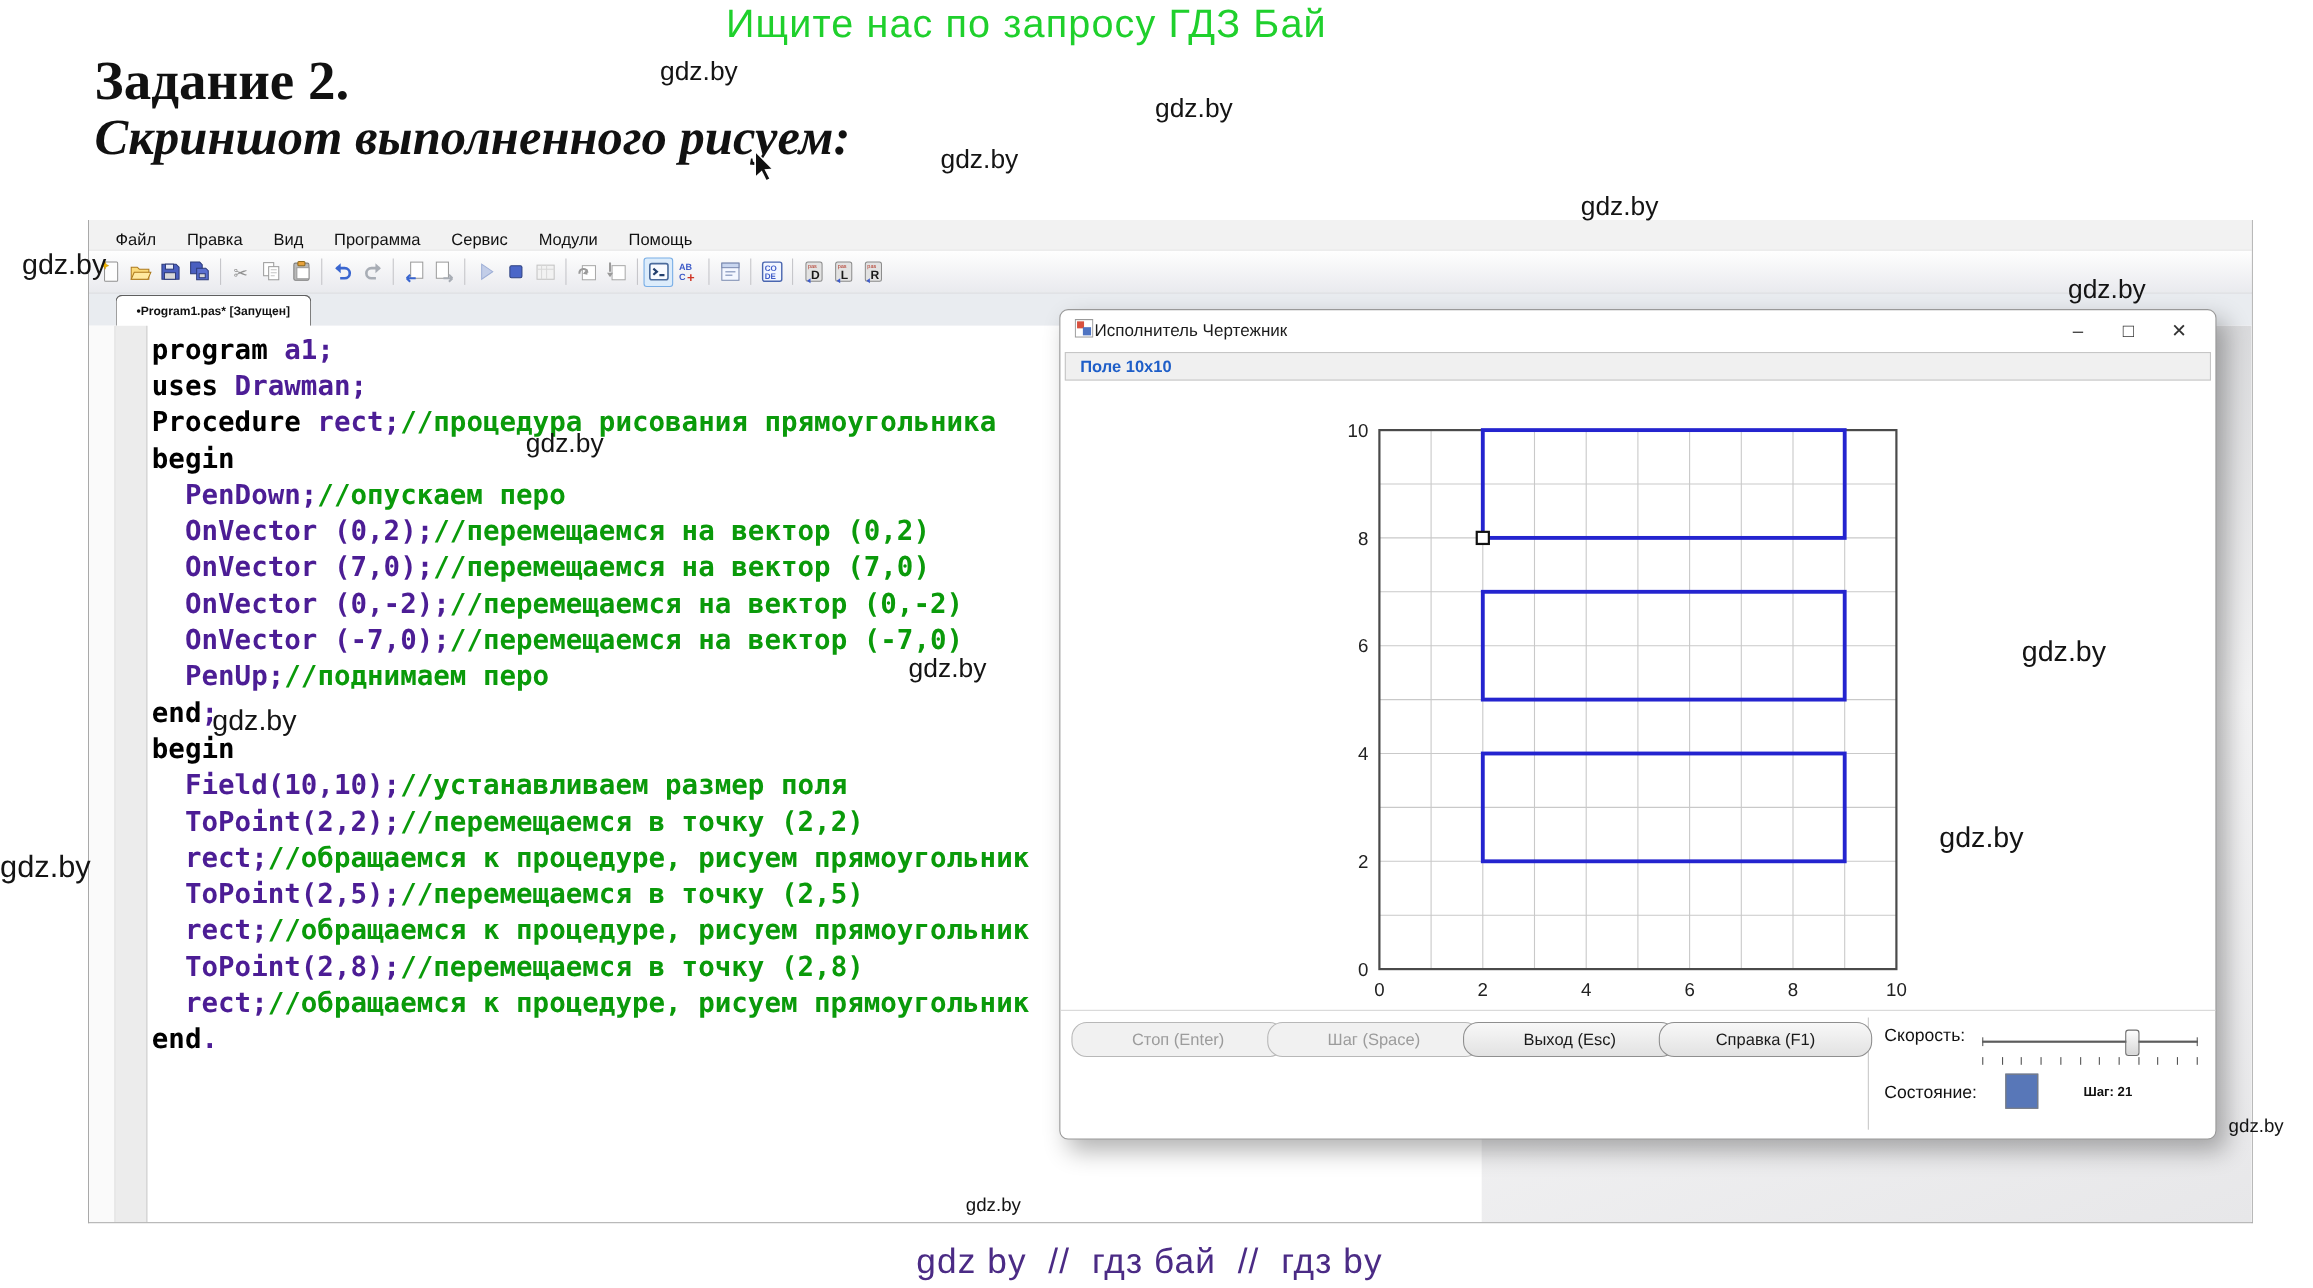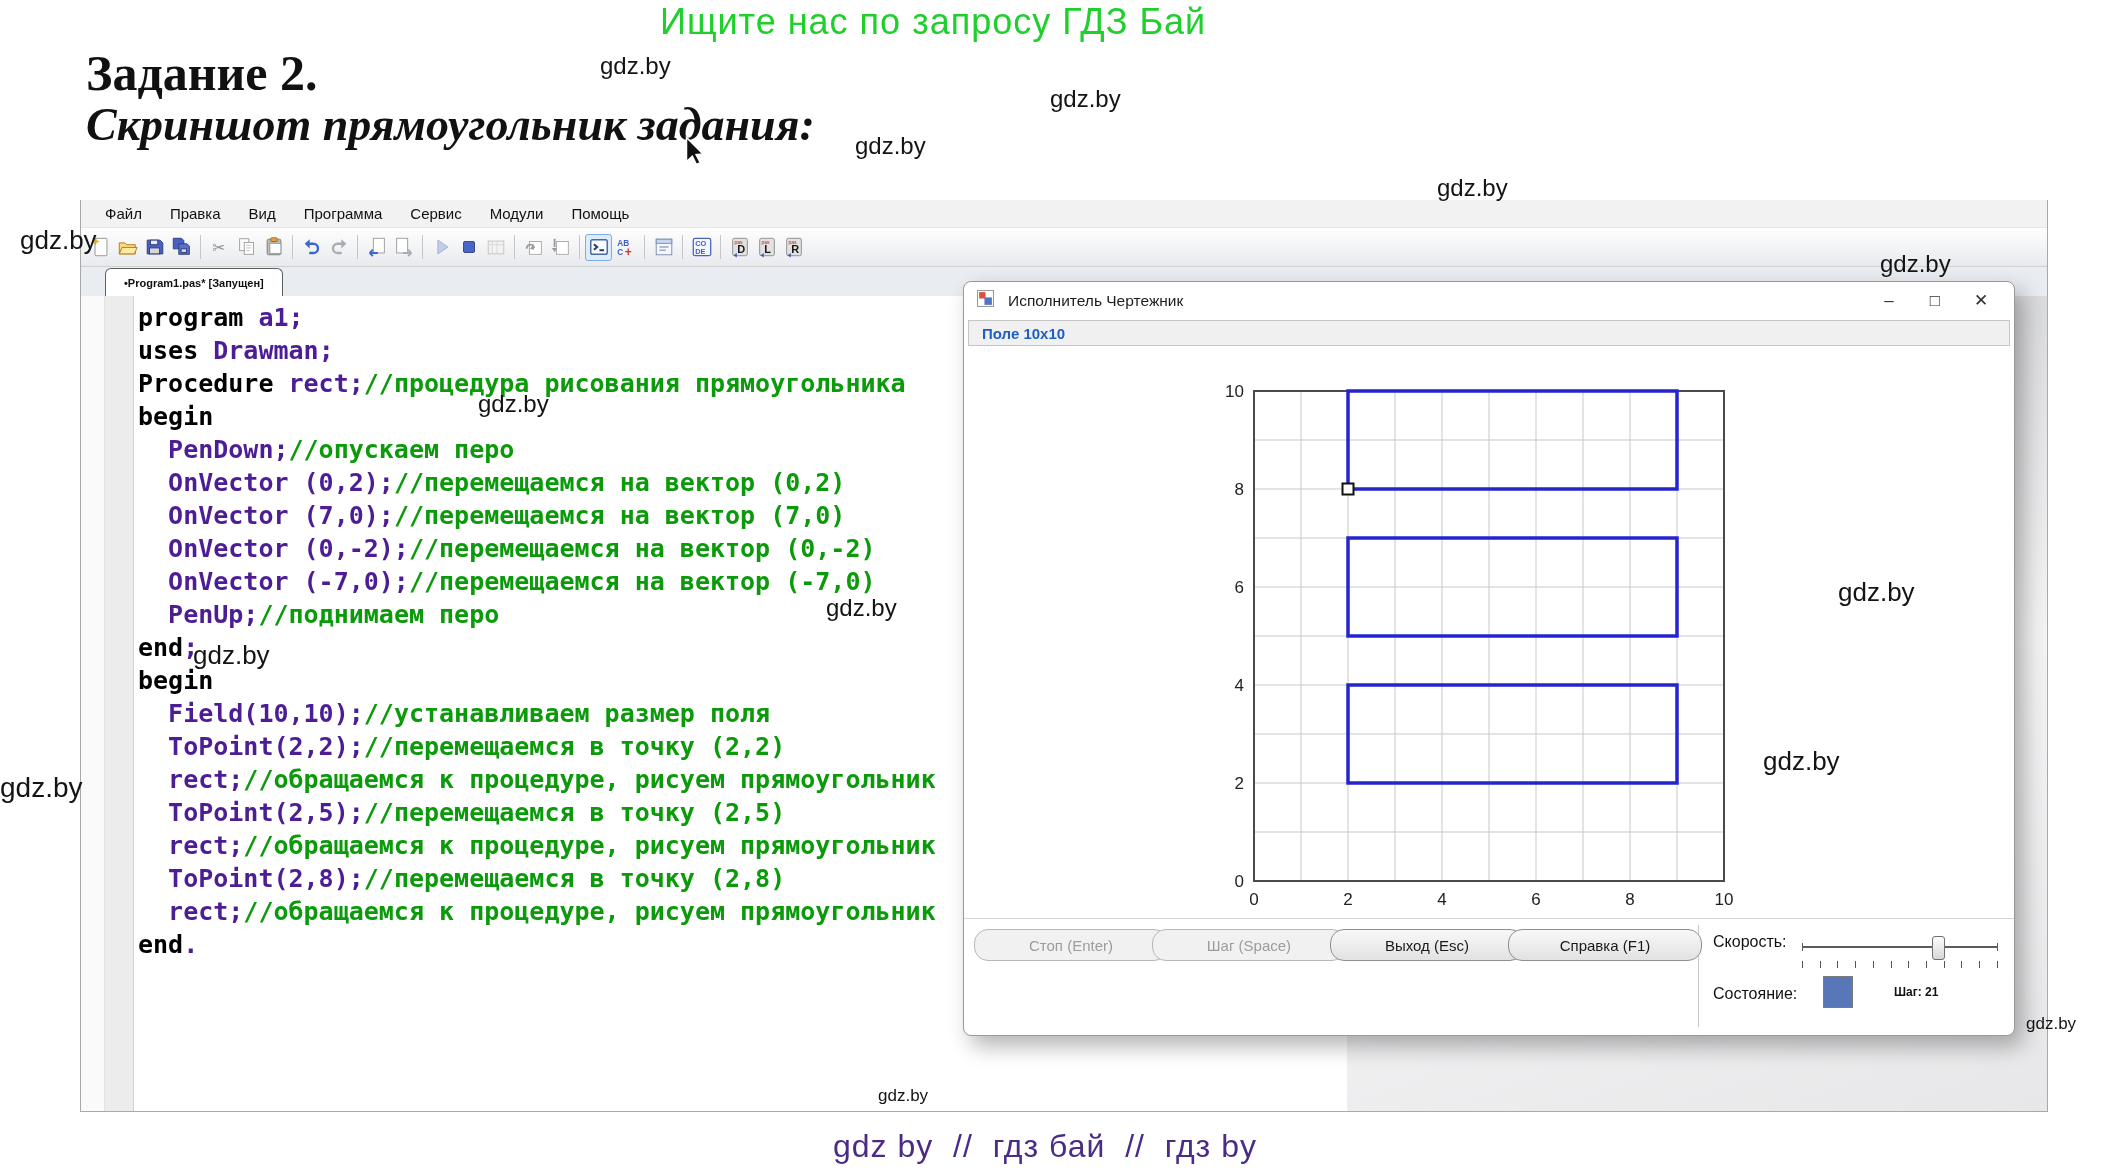--- a/index.html
+++ b/index.html
@@ -8,21 +8,21 @@
   
   .banner{position:absolute;left:660px;top:1px;font-size:36px;font-weight:500;letter-spacing:1px;}
   .h1{position:absolute;left:86px;top:44px;font-family:"Liberation Serif",serif;font-weight:bold;font-size:50px;}
   .h2{position:absolute;left:86px;top:98px;font-family:"Liberation Serif",serif;font-weight:bold;font-style:italic;font-size:46px;}
   .footer{position:absolute;left:790px;top:1128px;font-size:32px;font-weight:500;letter-spacing:1px;white-space:pre;margin-left:43px;}
   .wm{position:absolute;color:#141414;white-space:nowrap;z-index:60;}
   .cursor{position:absolute;left:685px;top:136px;z-index:70;}
   
   .ide{position:absolute;left:80px;top:200px;width:1968px;height:912px;background:#fff;
        border:1px solid #a9a9a9;border-top:none;box-sizing:border-box;z-index:1;}
-  .menubar{height:27px;background:#f2f2f2;border-bottom:1px solid #e4e4e4;display:flex;align-items:center;
+  .menubar{height:27px;background:#f2f2f2;border-bottom:1px solid #e4e4e4;display:flex;align-items:flex-end;
            padding-left:10px;font-size:15px;}
   .menu-item{padding:0 14px;cursor:default;}
   .toolbar{height:38px;background:linear-gradient(#fefefe,#e9eaee);border-bottom:1px solid #d0d1d5;
            display:flex;align-items:center;padding-left:6px;}
   .tbicon{width:27px;height:27px;display:flex;align-items:center;justify-content:center;border-radius:3px;box-sizing:border-box;}
   .tbicon.selected{border:1px solid #79aee6;background:#dcecfb;}
   .tbsep{width:1px;height:24px;background:#c6c6ca;margin:0 5px;}
   .tabbar{height:30px;background:#e9ecf0;border-bottom:1px solid #bcbfc4;position:relative;}
   .tab{position:absolute;left:24px;bottom:-1px;height:30px;background:#fff;border:1px solid #5f5f5f;border-bottom:1px solid #fff;
        border-radius:6px 6px 0 0;display:flex;align-items:center;padding:0 18px;font-size:11px;font-weight:bold;box-sizing:border-box;}
@@ -34,21 +34,21 @@
         font-size:25px;font-weight:bold;line-height:33px;white-space:pre;}
   .code .k{color:#000;}
   .code .p{color:#4c1d95;}
   .ide-right{position:absolute;left:1266px;top:0;bottom:0;right:0;
              background:linear-gradient(160deg,#c7c8cb,#f3f3f4 55%,#e7e7e9);}
   
   .dm{position:absolute;left:963px;top:281px;width:1052px;height:755px;background:#fff;
       border:1px solid #999;border-radius:8px;box-shadow:8px 10px 22px rgba(0,0,0,.30);
       box-sizing:border-box;z-index:10;font-size:15px;}
   .dm-title{height:37px;display:flex;align-items:center;padding-left:13px;font-size:15.5px;color:#1c1c1c;}
-  .dm-title .ttl{margin-left:14px;}
+  .dm-title .ttl{margin-left:1px;}
   .dm-controls{position:absolute;right:10px;top:0;height:37px;display:flex;align-items:center;color:#333;}
   .dm-ctl{width:46px;text-align:center;font-size:17px;cursor:default;}
   .dm-label{position:absolute;left:4px;right:4px;top:38px;height:26px;background:#f0f0f0;border:1px solid #c6c6c6;
             display:flex;align-items:center;padding-left:13px;font-weight:bold;color:#1e5ec8;box-sizing:border-box;}
   .dm-field{position:absolute;left:250px;top:85px;}
   .dm-bottom{position:absolute;left:0;right:0;bottom:0;height:116px;border-top:1px solid #d6d6d6;}
   .dm-btn{position:absolute;top:10px;height:32px;width:194px;background:linear-gradient(#f8f8f8,#e2e2e2);
           border:1px solid #8f8f8f;border-radius:14px;font-size:15px;font-family:inherit;
           display:flex;align-items:center;justify-content:center;color:#1a1a1a;}
   .dm-btn.disabled{color:#9c9c9c;border-color:#b8b8b8;background:#f1f1f1;}
@@ -70,21 +70,21 @@
   .dm-step{position:absolute;left:930px;top:66px;font-size:12px;font-weight:bold;}
   svg text{font-family:"Liberation Sans",sans-serif;}
 </style>
 </head>
 <body>
 
 <div class="canvas">
 
   <div class="banner" style="color: rgb(31, 208, 44);">Ищите нас по запросу ГДЗ Бай</div>
   <div class="h1">Задание 2.</div>
-  <div class="h2">Скриншот прямоугольник задания:</div>
+  <div class="h2">Скриншот выполненного рисуем:</div>
 
   <div class="ide">
     <div class="menubar" id="menubar">
         <span class="menu-item">Файл</span>
         <span class="menu-item">Правка</span>
         <span class="menu-item">Вид</span>
         <span class="menu-item">Программа</span>
         <span class="menu-item">Сервис</span>
         <span class="menu-item">Модули</span>
         <span class="menu-item">Помощь</span>

